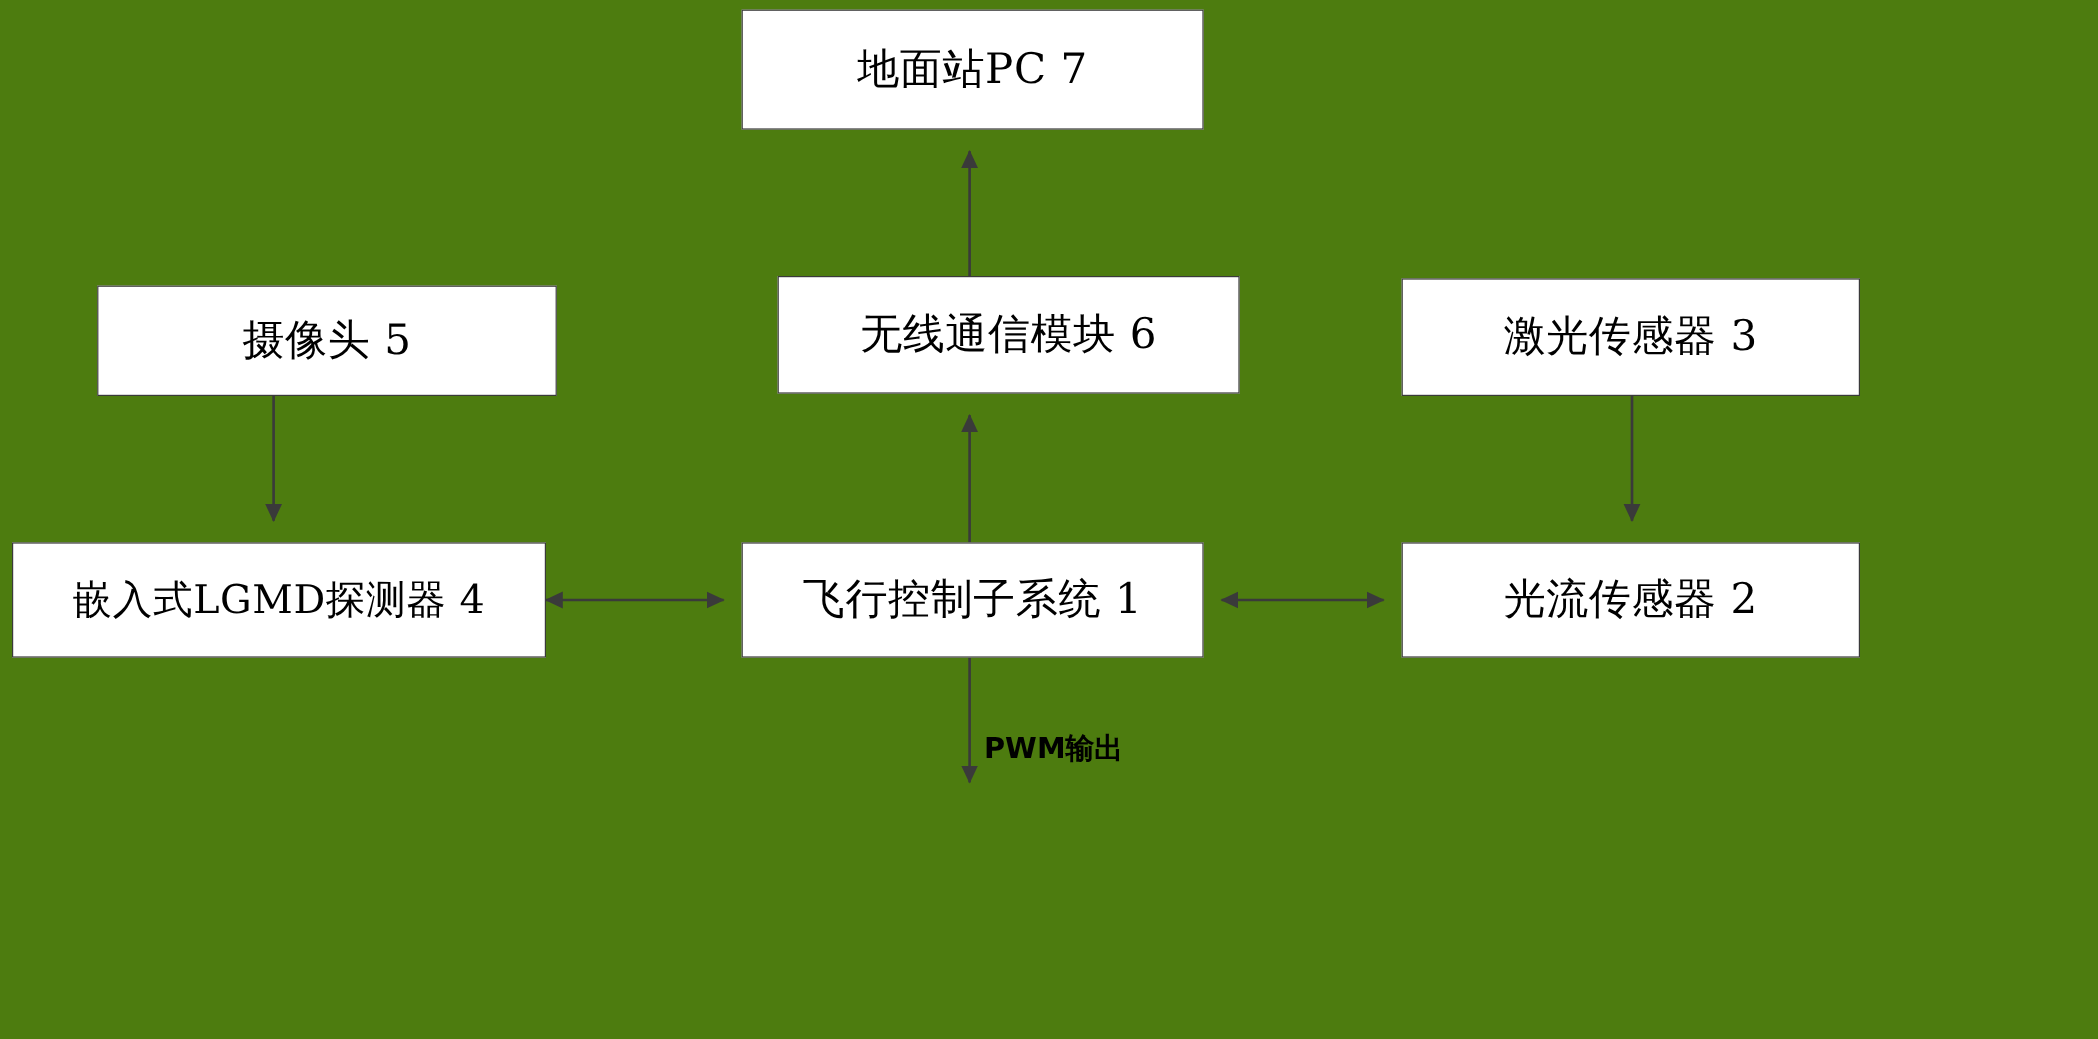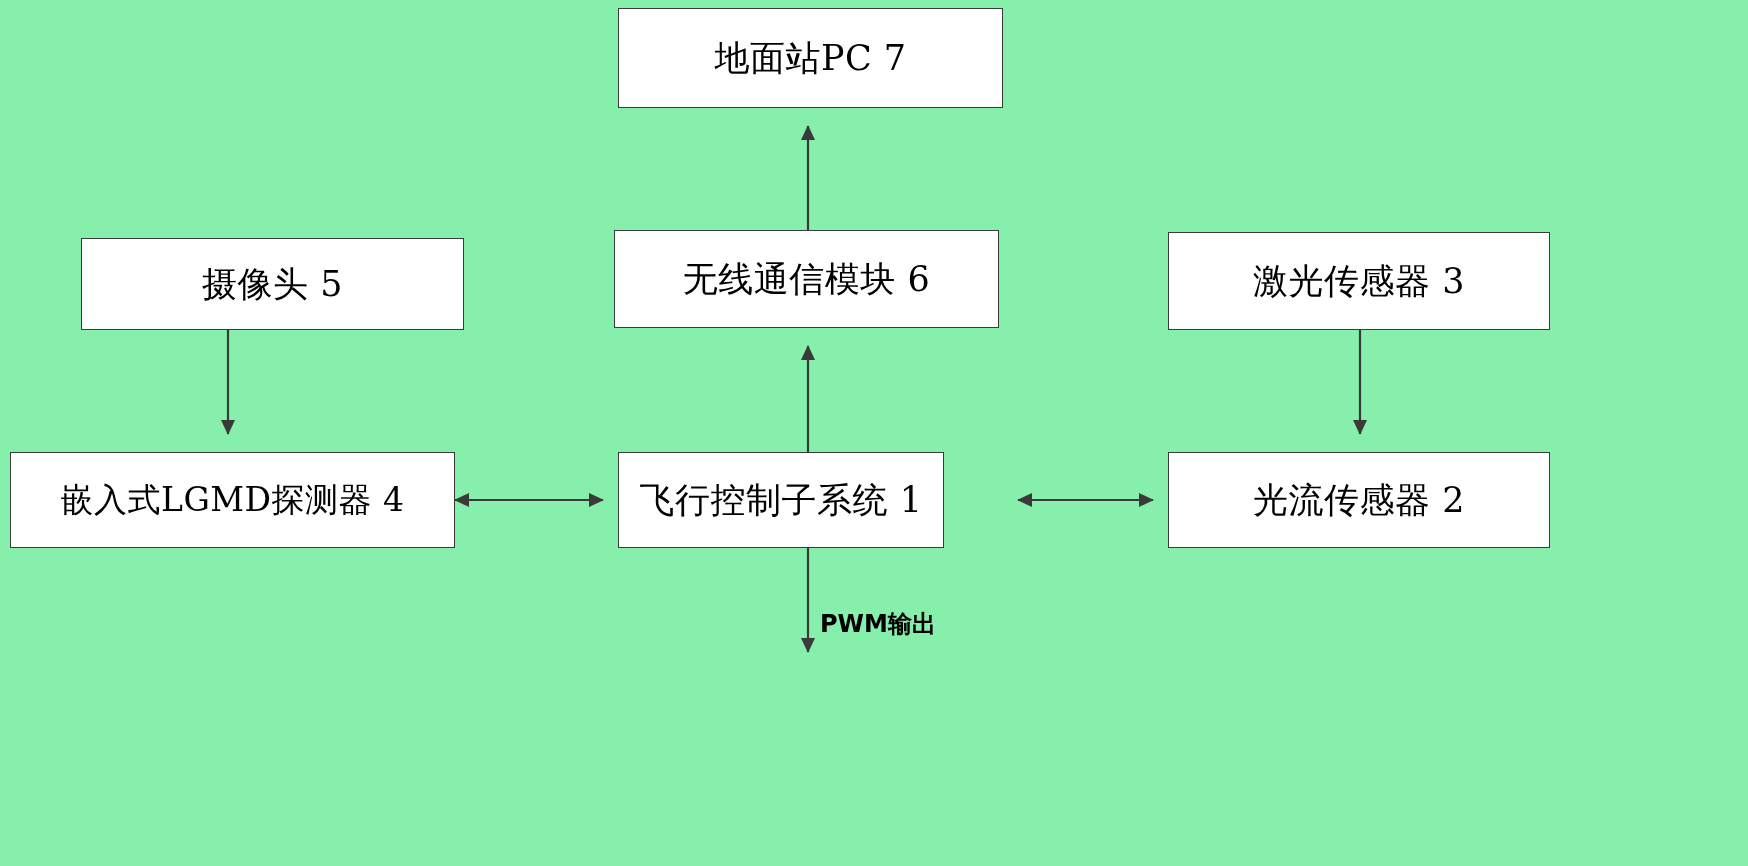--- a/index.html
+++ b/index.html
@@ -5,21 +5,21 @@
 <style>
   html, body {
     margin: 0;
     padding: 0;
     background: #ffffff;
   }
   #canvas {
     position: relative;
     width: 1748px;
     height: 866px;
-    background: #86efac;
+    background: #4d7c0f;
     overflow: hidden;
     font-family: "DejaVu Sans", "Liberation Sans", sans-serif;
   }
   .node {
     position: absolute;
     box-sizing: border-box;
     border: 1.6px solid #3a3a3a;
     background: #ffffff;
     display: flex;
     align-items: center;
@@ -98,37 +98,37 @@
 
     <g>
       <line x1="808" y1="548" x2="808" y2="652" stroke="#3a3a3a" stroke-width="2.2" marker-end="url(#arrowEnd)"></line>
     </g>
   </svg>
 
   <div class="node" style="left:618px; top:8px; width:385px; height:100px;">
     <span class="label">地面站PC  7</span>
   </div>
 
-  <div class="node" style="left:614px; top:230px; width:385px; height:98px;">
+  <div class="node" style="left:648px; top:230px; width:385px; height:98px;">
     <span class="label">无线通信模块  6</span>
   </div>
 
   <div class="node" style="left:35px; top:238px; width:383px; height:92px;margin-left:46px;">
     <span class="label">摄像头  5</span>
   </div>
 
   <div class="node" style="left:1168px; top:232px; width:382px; height:98px;">
     <span class="label">激光传感器  3</span>
   </div>
 
   <div class="node small-text" style="left:10px; top:452px; width:445px; height:96px;">
     <span class="label">嵌入式LGMD探测器  4</span>
   </div>
 
-  <div class="node" style="left:618px; top:452px; width:326px; height:96px;">
+  <div class="node" style="left:618px; top:452px; width:385px; height:96px;">
     <span class="label">飞行控制子系统  1</span>
   </div>
 
   <div class="node" style="left:1168px; top:452px; width:382px; height:96px;">
     <span class="label">光流传感器  2</span>
   </div>
 
 
   <div class="edge-label" style="left:820px; top:608px;">PWM输出</div>
 

